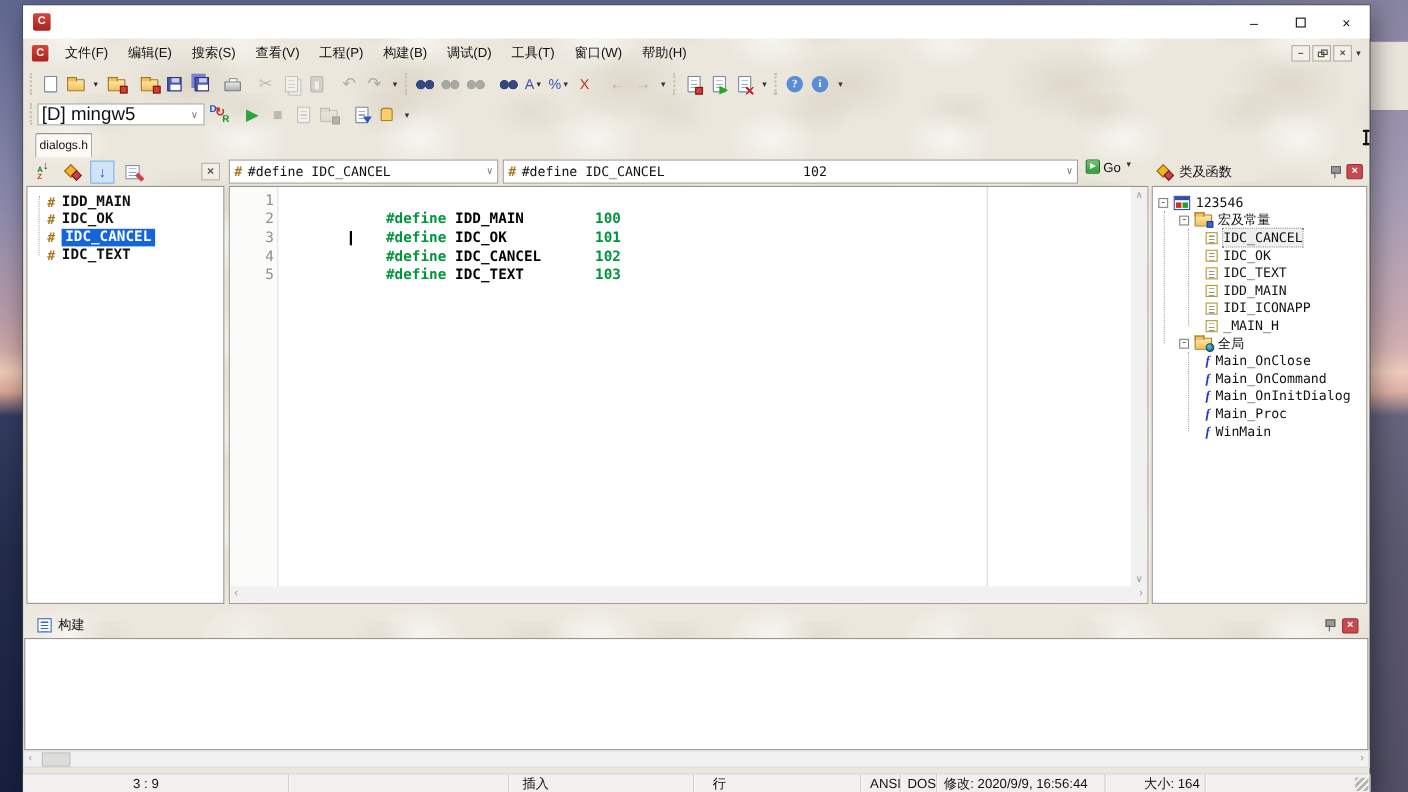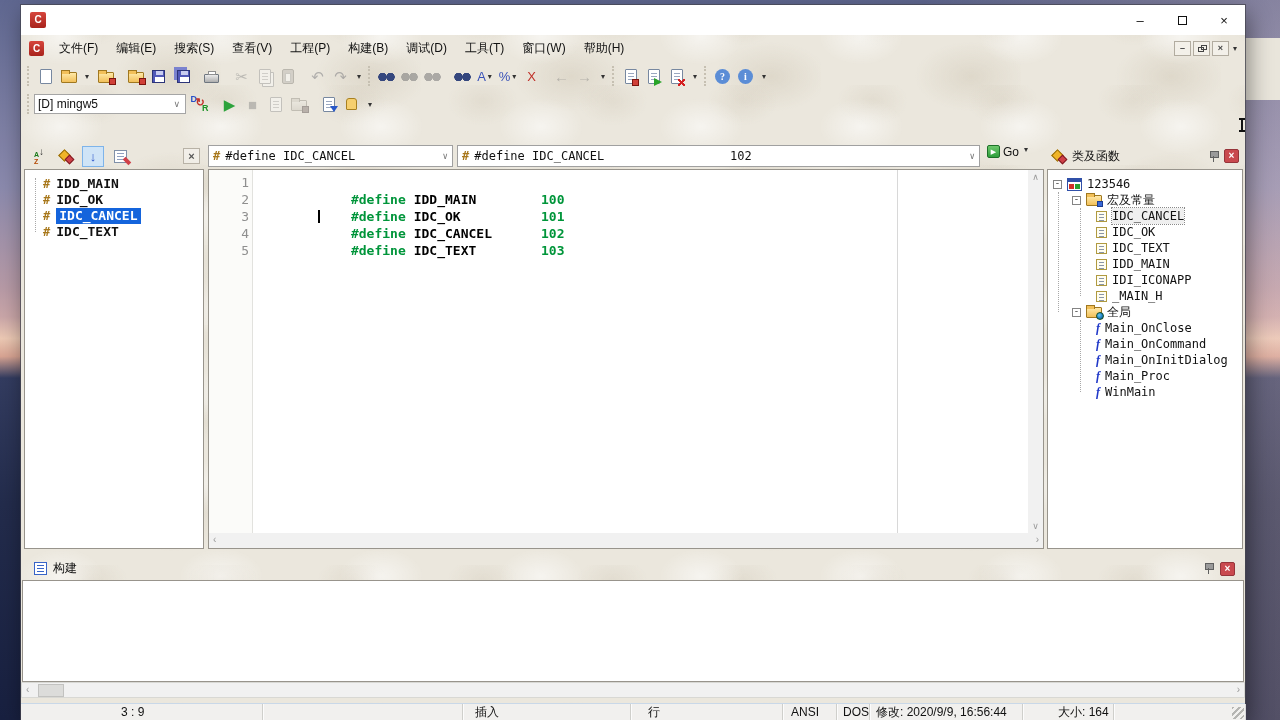--- a/index.html
+++ b/index.html
@@ -91,21 +91,21 @@
   .ic-dr { width:20px; height:18px; position:relative; font:bold 9px/9px "Liberation Sans",sans-serif; }
   .ic-dr .d { position:absolute; left:1px; top:0; color:#2850c8; }
   .ic-dr .r { position:absolute; right:1px; bottom:0; color:#1e9428; }
   .ic-dr .rf { position:absolute; left:6px; top:3px; color:#c03028; font-size:11px; }
   .ic-build { margin-top:0; }
   .ic-build:after { content:""; position:absolute; right:-4px; bottom:-1px; width:0; height:0;
     border-top:6px solid #2858c8; border-left:4px solid transparent; border-right:4px solid transparent; }
 
   .cfg-combo { width:152px; height:20px; background:#fff; border:1px solid #a5a5a5; display:flex; align-items:center;
     padding:0 3px; margin-right:2px; }
-  .cfg-combo .txt { flex:1; font-size:12px; }
+  .cfg-combo .txt { flex:1; font-size:17px; }
   .combo-chev { color:#777; font-size:9px; padding:0 2px; }
 
   
   .tabbar { top:113px; height:25px; }
   .tab { position:absolute; left:11px; top:3px; width:52px; height:22px; background:#fbfaf6;
     border:1px solid #8e8c84; border-bottom:none; border-radius:2px 2px 0 0; text-align:center;
     font-size:11px; line-height:21px; }
 
   
   .main { top:138px; height:410px; }
@@ -206,21 +206,21 @@
   .build-content { top:575px; height:102px; background:#fff; border:1px solid #98948c; margin:0 1px; }
   .build-hscroll { top:677px; height:16px; background:#f1f1f1; border:1px solid #d8d8d4; }
   .build-hscroll .lf { position:absolute; left:4px; top:1px; color:#9a9a9a; font-size:10px; }
   .build-hscroll .rt { position:absolute; right:4px; top:1px; color:#9a9a9a; font-size:10px; }
   .build-hscroll .thumb { position:absolute; left:16px; top:1px; width:26px; height:13px; background:#dcdcda; border:1px solid #c2c2c0; }
 
   
   .statusbar { top:698px; height:17px; background:#f1f0ee; border-top:1px solid #c9d8e8; display:flex; font-size:12px; color:#111; }
   .seg { border-right:1px solid #cfcfcb; box-shadow:1px 0 0 rgba(255,255,255,.8); height:100%; display:flex; align-items:center; white-space:nowrap; overflow:hidden; }
   .s1 { width:242px; padding-left:100px; } .s2 { width:200px; } .s3 { width:168px; padding-left:12px; }
-  .s4 { width:152px; padding-left:17px; } .s5 { width:54px; padding-left:8px; } .s6 { width:33px; padding-left:6px; }
+  .s4 { width:152px; padding-left:17px; } .s5 { width:36px; padding-left:8px; } .s6 { width:33px; padding-left:6px; }
   .s7 { width:153px; padding-left:6px; } .s8 { width:64px; padding-left:8px;margin-left:27px; } .s9 { flex:1; position:relative; border-right:none; }
   .grip-dots { position:absolute; right:1px; bottom:1px; width:12px; height:12px;
     background:repeating-linear-gradient(135deg,#b5b5b2 0 2px,transparent 2px 4.5px); }
 
   .mouse-caret { position:absolute; left:1241px; top:118px; width:2px; height:14px; background:#111; }
   .mouse-caret:before { content:""; position:absolute; left:-2px; top:0; width:6px; height:2px; background:#111; }
   .mouse-caret:after { content:""; position:absolute; left:-2px; bottom:0; width:6px; height:2px; background:#111; }
 </style>
 </head>
 <body>
@@ -434,20 +434,23 @@
         </span>
       </span>
     <span class="tbtn">
         <span class="ic-hand"></span>
       </span>
     <span class="tbtn narrow">
         <span class="dd">▾</span>
       </span>
   </div>
 
+  <div class="row tabbar">
+    <span class="tab">dialogs.h</span>
+  </div>
 
   <div class="row main">
 
     <div class="left-panel">
       <div class="panel-hdr">
         <span class="lp-tbtn">
           <span class="ic-az"><span class="a">A</span><span class="ar">↓</span><br><span class="z">Z</span></span>
         </span>
         <span class="lp-tbtn">
             <span class="ic-diam"></span>

